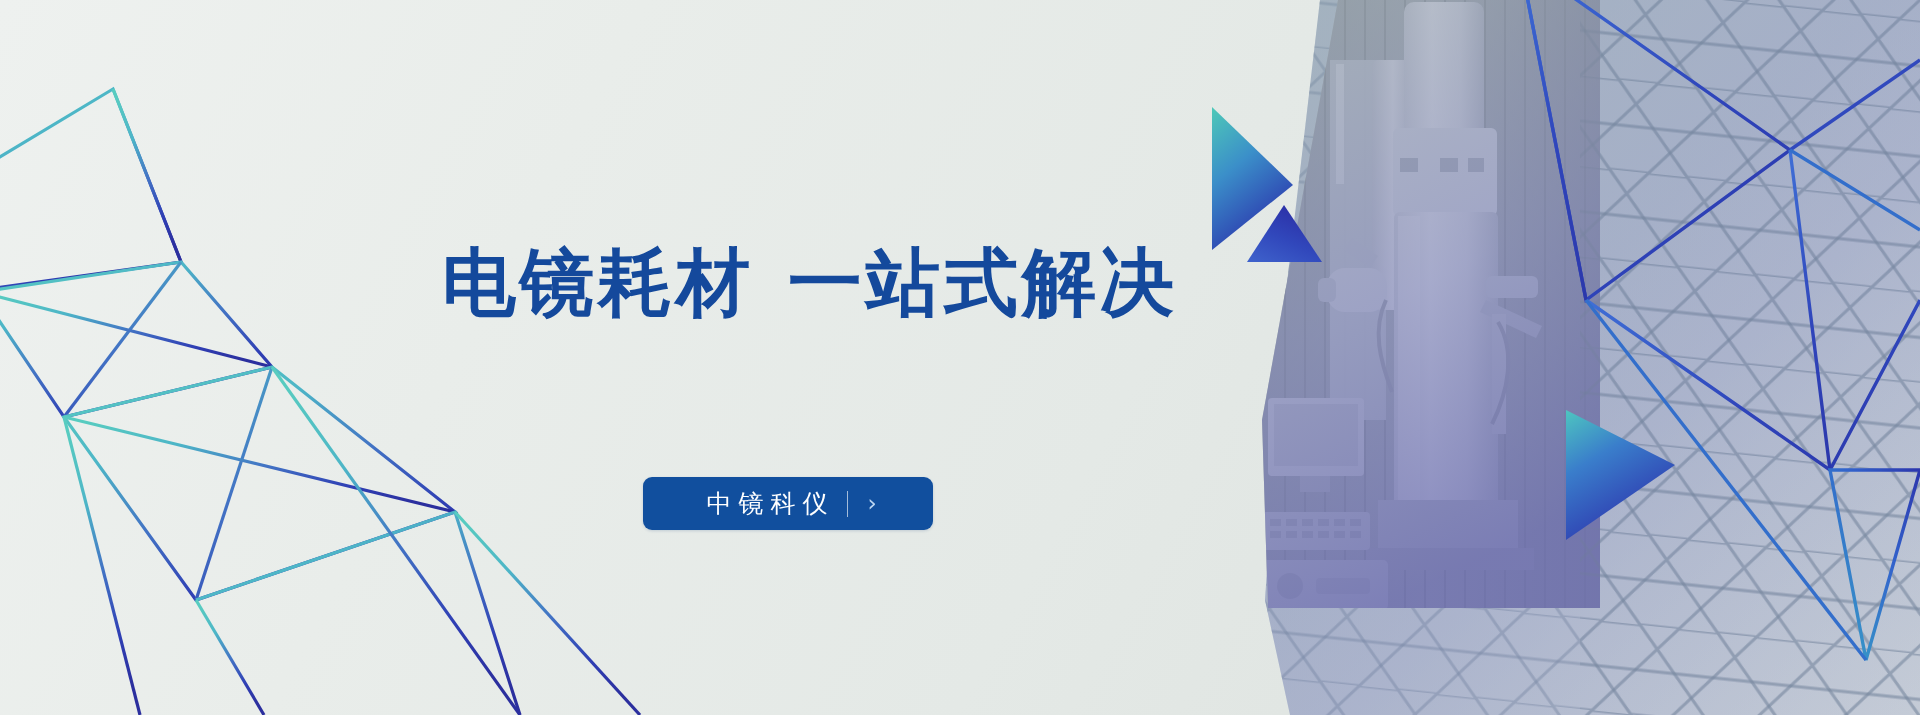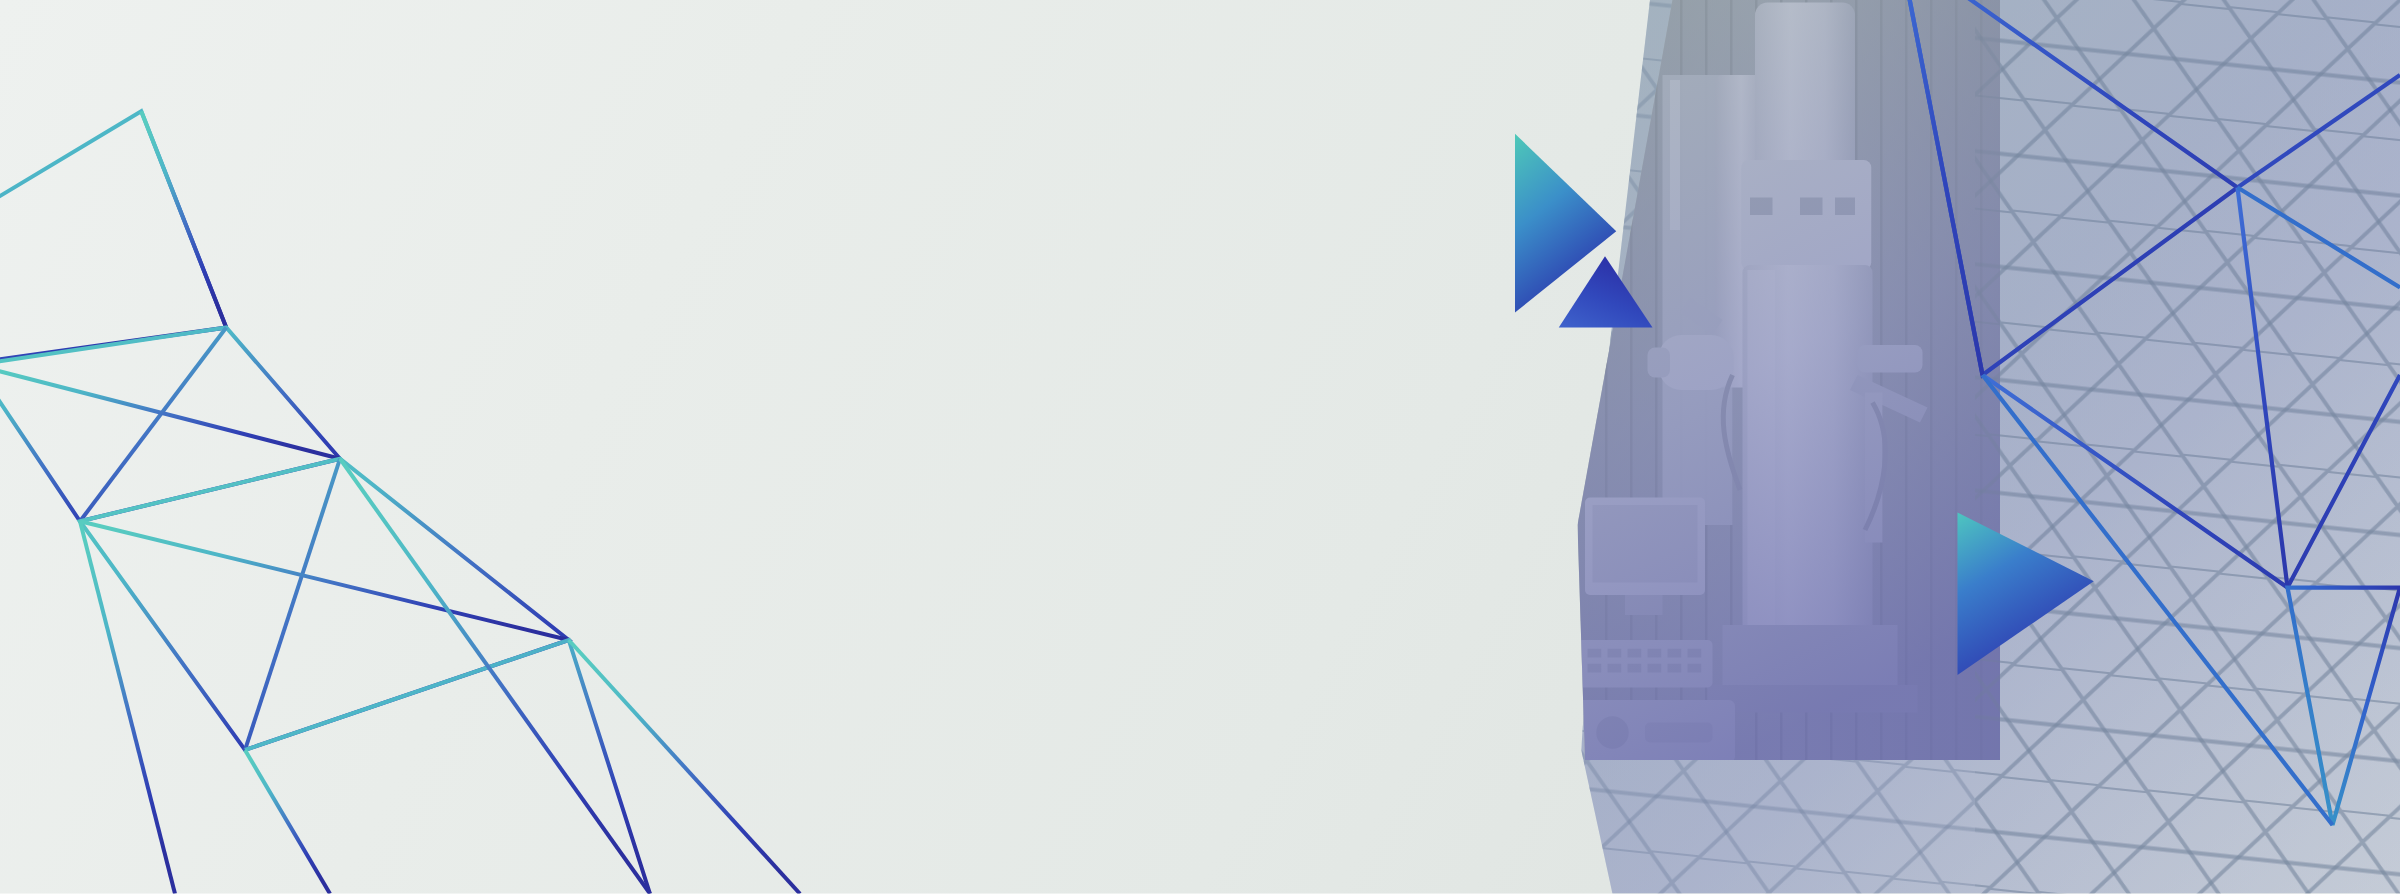--- a/index.html
+++ b/index.html
@@ -309,18 +309,26 @@
 
     <polygon points="1212,107 1293,185 1212,250" fill="url(#triA)"></polygon>
 
     <polygon points="1247,262 1322,262 1284,205" fill="url(#triB)"></polygon>
 
     <polygon points="1566,410 1675,465 1566,540" fill="url(#triC)"></polygon>
   </svg>
 
   <div id="copy">
 
-
-
+    <div id="headline">
+      <span>电镜耗材</span><span class="gap"></span><span>一站式解决</span>
+    </div>
+
+
+    <div id="cta">
+      <span class="cta-label">中镜科仪</span>
+      <span class="cta-div"></span>
+      <span class="cta-arrow">›</span>
+    </div>
 
   </div>
 
 </div>
 
 </body></html>

